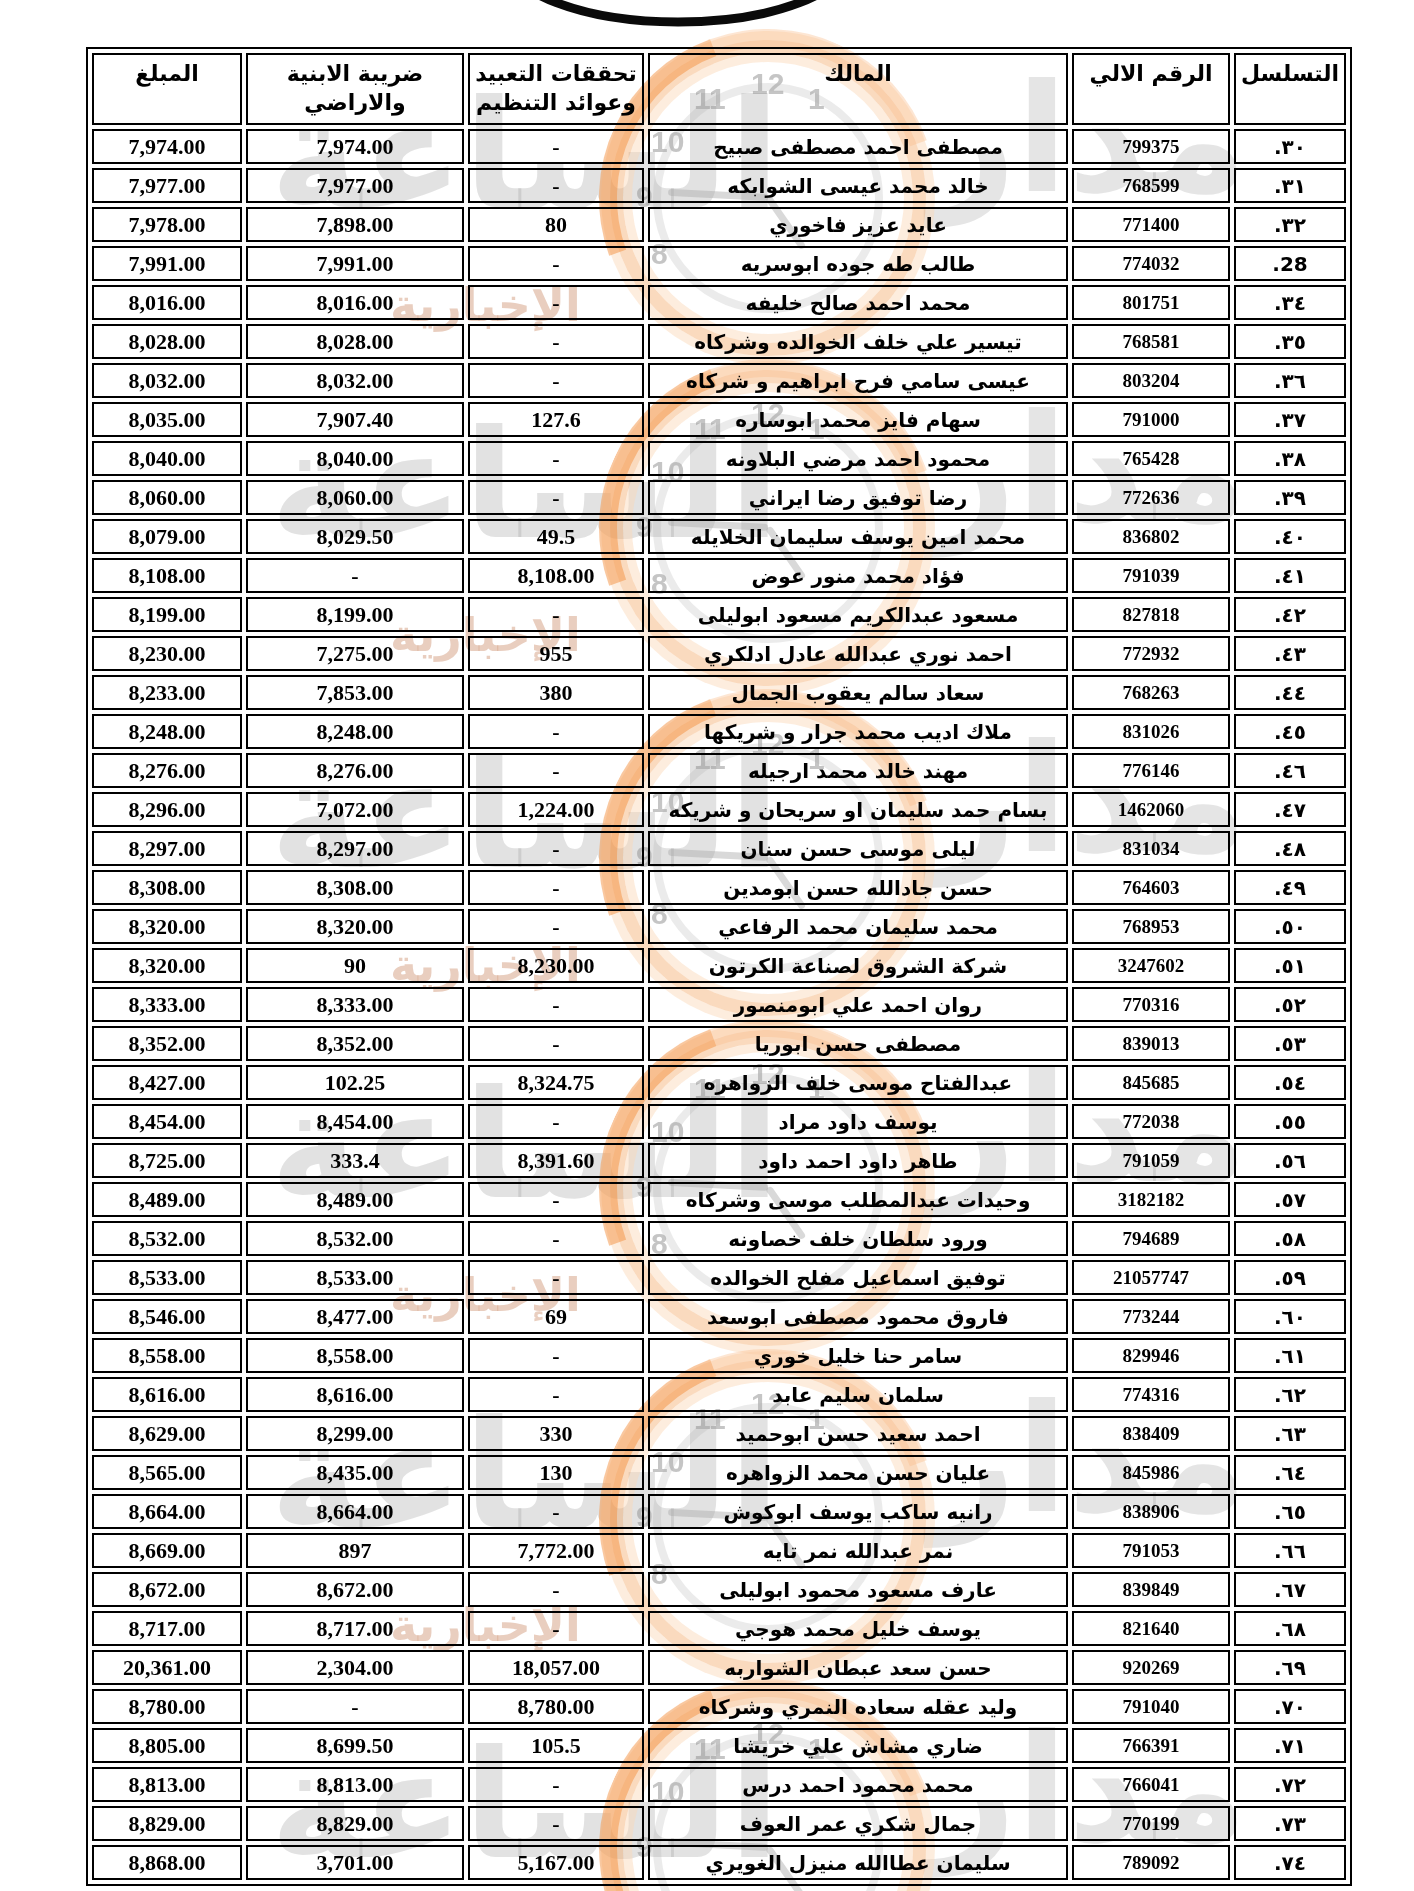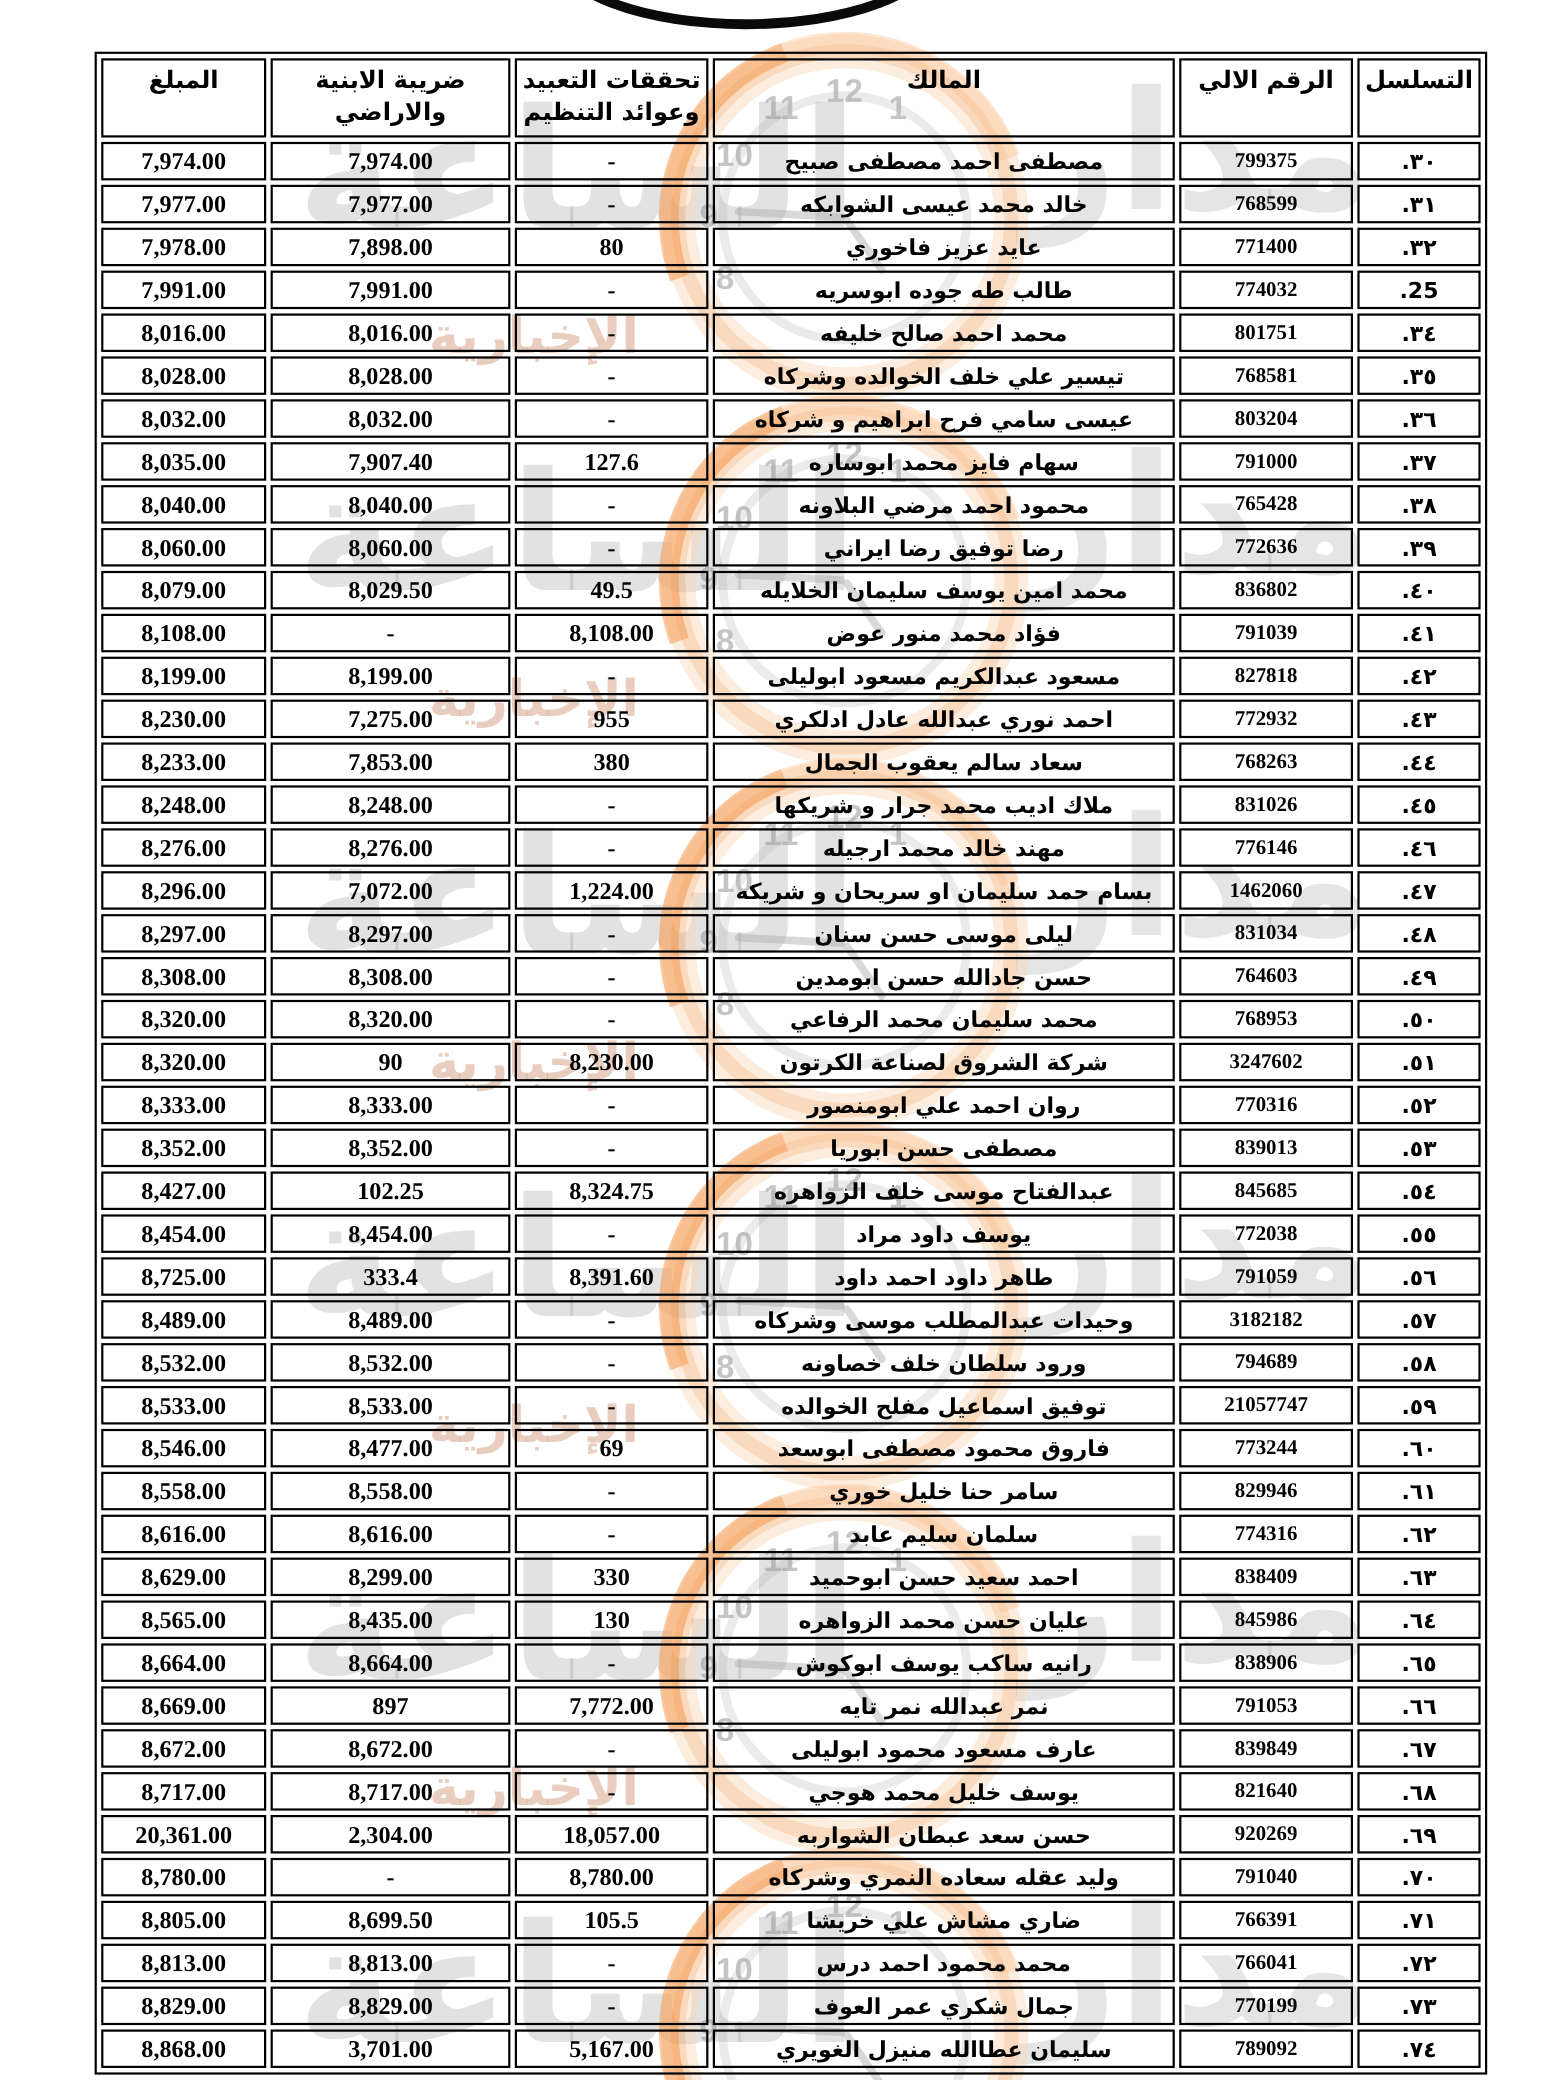--- a/index.html
+++ b/index.html
@@ -222,21 +222,21 @@
     </tr>
       <tr class="">
       <td class="c-serial">٣٢.</td>
       <td class="c-auto">771400</td>
       <td class="c-owner">عايد عزيز فاخوري</td>
       <td class="c-paving">80</td>
       <td class="c-tax">7,898.00</td>
       <td class="c-amount">7,978.00</td>
     </tr>
       <tr class="">
-      <td class="c-serial">25.</td>
+      <td class="c-serial">28.</td>
       <td class="c-auto">774032</td>
       <td class="c-owner">طالب طه جوده ابوسريه</td>
       <td class="c-paving">-</td>
       <td class="c-tax">7,991.00</td>
       <td class="c-amount">7,991.00</td>
     </tr>
       <tr class="">
       <td class="c-serial">٣٤.</td>
       <td class="c-auto">801751</td>
       <td class="c-owner">محمد احمد صالح خليفه</td>

